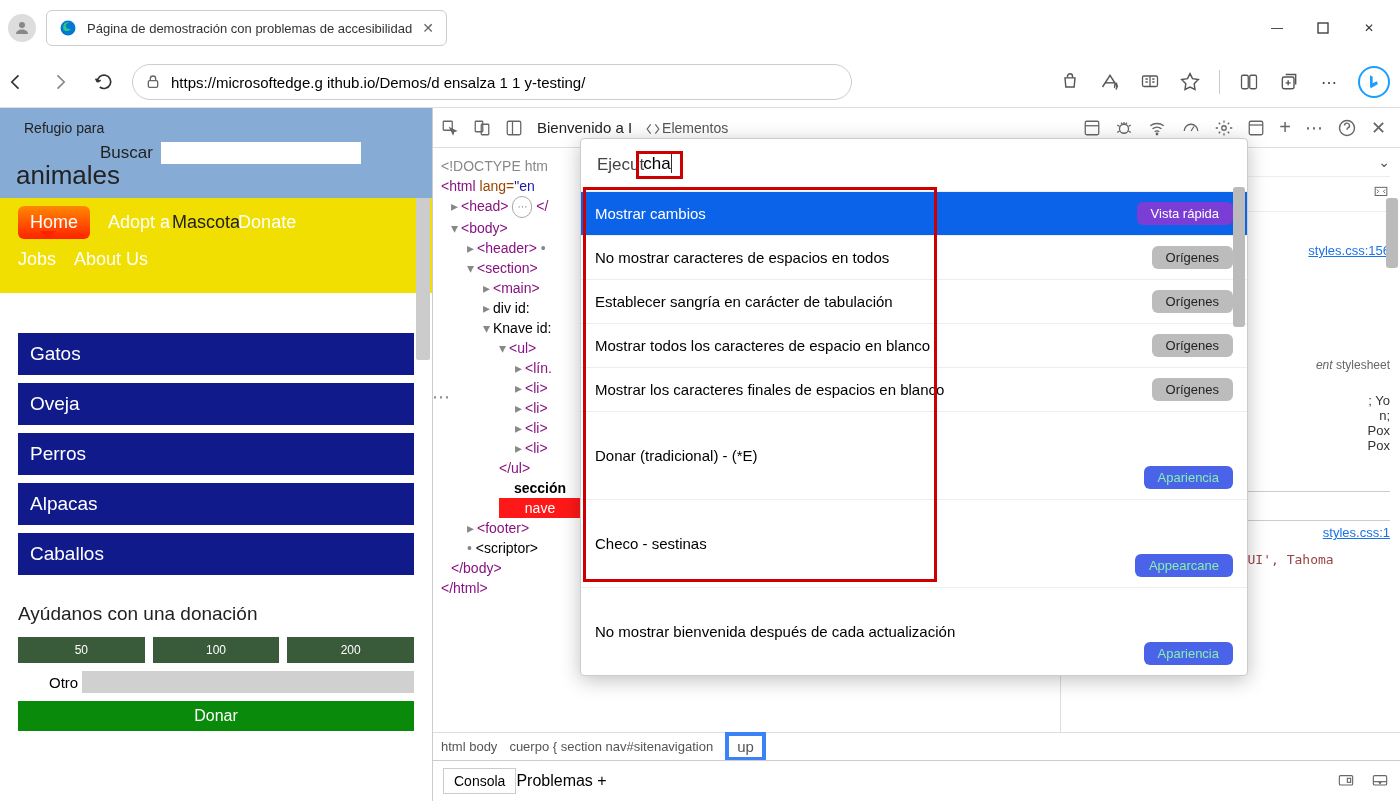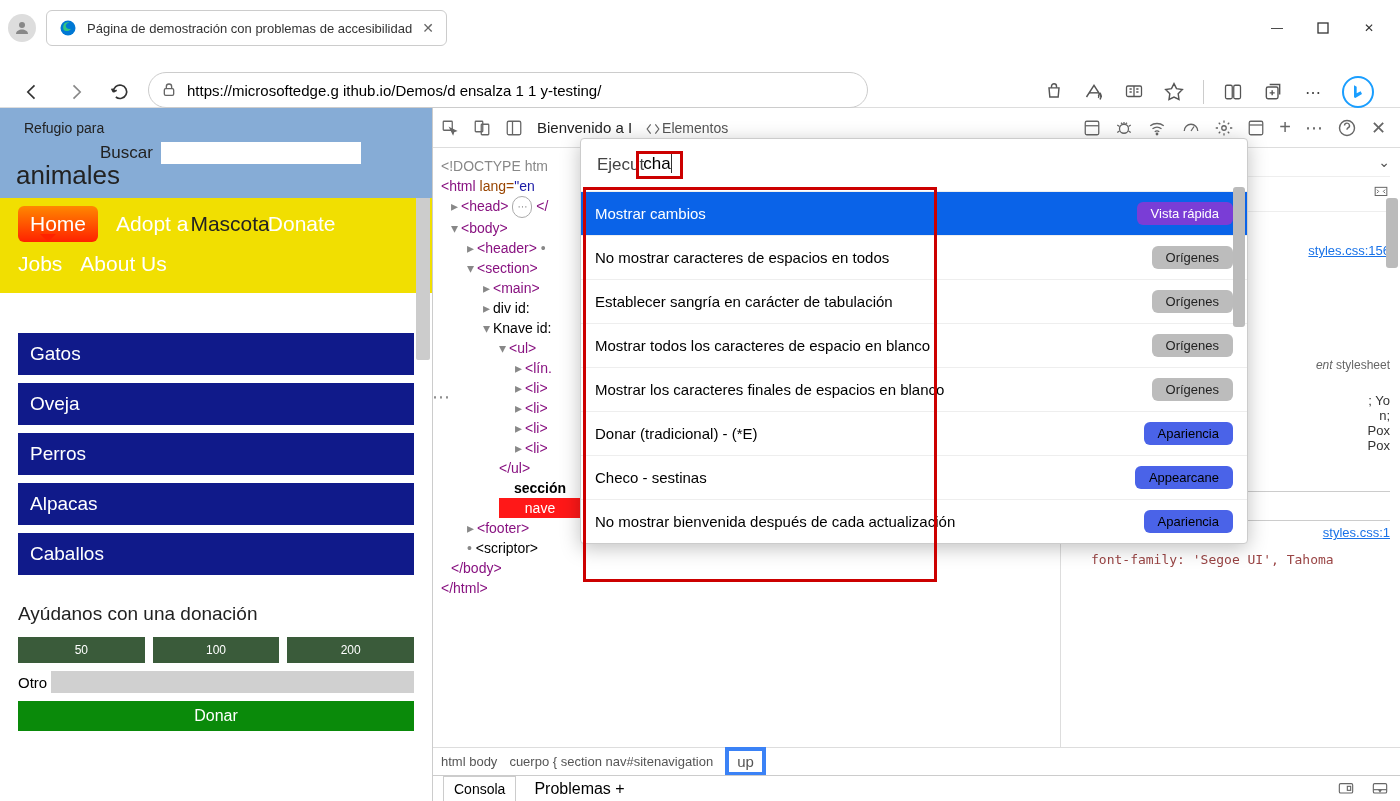--- a/index.html
+++ b/index.html
@@ -10,54 +10,54 @@
 .titlebar { height: 56px; display: flex; align-items: center; padding: 0 8px; }
 .avatar { width: 28px; height: 28px; border-radius: 50%; background: #ddd; display: flex; align-items: center; justify-content: center; margin-right: 10px; }
 .avatar svg { width: 18px; height: 18px; fill: #888; }
 .tab { background: #fff; border: 1px solid #ccc; border-radius: 6px; height: 36px; display: flex; align-items: center; padding: 0 12px; gap: 10px; min-width: 380px; }
 .tab-favicon { width: 18px; height: 18px; }
 .tab-title { font-size: 13px; color: #333; }
 .tab-close { font-size: 14px; color: #666; }
 .window-controls { margin-left: auto; display: flex; gap: 0; }
 .wc { width: 46px; height: 32px; display: flex; align-items: center; justify-content: center; font-size: 12px; color: #333; }
 
-.navbar { height: 52px; display: flex; align-items: flex-end; padding: 0 16px; gap: 12px; }
+.navbar { height: 52px; display: flex; align-items: center; padding: 0 0; gap: 12px; }
 .nav-btn { width: 32px; height: 32px; display: flex; align-items: center; justify-content: center; color: #333; }
 .addr { flex: 0 0 720px; height: 36px; border: 1px solid #ccc; border-radius: 18px; display: flex; align-items: center; padding: 0 12px; gap: 10px; font-size: 15px; }
 .addr .lock { color: #666; }
 .nav-right { margin-left: auto; display: flex; gap: 18px; align-items: center; padding-right: 10px;}
 .nav-icon { width: 22px; height: 22px; color: #444; display:flex; align-items:center; justify-content:center;}
 .bing-icon { width: 32px; height: 32px; border-radius: 50%; border:2px solid #1a9eff; display:flex;align-items:center;justify-content:center; color:#1a73e8;}
 
 
 .main { display: flex; height: calc(801px - 108px); }
 .page-view { width: 432px; position: relative; background:#fff; }
 .scrollbar-v { position: absolute; right: 2px; top: 2px; width: 14px; height: 250px; background: #ccc; border-radius: 2px; }
 
 .header-blue { background: #86acd6; padding: 6px 10px 6px 10px; height: 90px; position:relative;}
 .header-blue .refugio { font-size: 14px; color: #222; padding: 6px 0 0 14px;}
 .header-blue .buscar-row { display:flex; align-items:center; gap:8px; margin-top:6px; padding-left:90px;}
 .header-blue .buscar-lbl { font-size: 17px; color:#222; }
 .header-blue input { width: 200px; height:22px; border:none; }
 .header-blue .animales { font-size: 26px; color:#222; padding-left:6px; margin-top:-4px;}
 
 .nav-strip { background: #f1df01; height: 95px; padding: 8px 18px; }
-.nav-strip .row { display:flex; gap:18px; align-items:center; font-size:21px; color:#fff; }
+.nav-strip .row { display:flex; gap:18px; align-items:center; font-size:18px; color:#fff; }
 .home-item { background: linear-gradient(#ff8800,#ff2200); border-radius:6px; padding:6px 12px; position:relative;}
 .home-item::after { content:''; position:absolute; bottom:-8px; left:22px; border:8px solid transparent; border-top-color:#ff2200;}
 .mascota { color:#222;}
 
 .cat-list { padding: 40px 18px 12px 18px; }
 .cat-item { background: #101a8a; color:#fff; font-size:19px; padding:10px 12px; margin-bottom:8px; }
 
 .donate-block { padding: 8px 18px; }
 .donate-title { font-size:19px; color:#222; margin-bottom:12px;}
 .donate-row { display:flex; gap:8px; }
 .amt { flex:1; background:#3a5b3a; color:#fff; text-align:center; padding:6px 0; font-size:12px;}
-.otro-row { display:flex; align-items:center; margin-top:8px; gap:4px;}
+.otro-row { display:flex; align-items:center; margin-top:8px; gap:4px;margin-left:31px;}
 .otro-input { flex:1; height:22px; background:#d0d0d0; border:none;}
 .donar-btn { background:#0a8a0a; color:#fff; text-align:center; padding:6px 0; margin-top:8px; font-size:16px;}
 
 
 .devtools { flex:1; border-left:1px solid #ccc; display:flex; flex-direction:column; position:relative;}
 .dt-toolbar { height: 40px; border-bottom:1px solid #ddd; display:flex; align-items:center; padding:0 8px; gap:14px; font-size:14px; color:#555;}
 .dt-toolbar .bienvenido { font-size:15px; color:#222;}
 .dt-right-icons { margin-left:auto; display:flex; gap:14px; align-items:center; padding-right:6px;}
 .dt-body { flex:1; display:flex; position:relative;}
 .dom-panel { flex:1; padding:8px 8px; font-family: Consolas, monospace; font-size:14px; position:relative;}
@@ -69,35 +69,35 @@
 .dot-ellipsis { display:inline-block; border:1px solid #aaa; border-radius:10px; padding:0 4px; font-size:10px; color:#888; vertical-align:middle;}
 
 .side-panel { width:340px; border-left:1px solid #ddd; padding:6px 10px; font-size:14px; color:#333; position:relative;}
 .side-top { display:flex; align-items:center; gap:14px; font-size:14px; color:#555; border-bottom:1px solid #eee; padding-bottom:6px;}
 .side-link { color:#1a73e8; text-decoration:underline; font-size:13px;}
 .css-block { font-family: Consolas, monospace; font-size:13px; color:#333; margin-top:6px;}
 .heredado { border-top:1px solid #ccc; border-bottom:1px solid #ccc; padding:6px 0; margin-top:8px; font-size:14px;}
 
 .breadcrumb { height:28px; border-top:1px solid #ddd; display:flex; align-items:center; padding:0 8px; font-size:13px; color:#555; gap:12px;}
 .crumb-box { border:4px solid #3b82f6; padding:2px 8px; font-size:15px;}
-.bottom-tabs { height:26px; border-top:1px solid #ccc; display:flex; align-items:center; padding:0 10px; gap:18px; font-size:16px;}
+.bottom-tabs { height:41px; border-top:1px solid #ccc; display:flex; align-items:center; padding:0 10px; font-size:16px;}
 .consola-tab { border:1px solid #ccc; padding:4px 10px; font-size:14px;}
 .bottom-right-icons{ margin-left:auto; display:flex; gap:14px;}
 
 
 .popup { position:absolute; left:580px; top:138px; width:668px; background:#fff; border:1px solid #ccc; box-shadow:0 4px 20px rgba(0,0,0,0.25); border-radius:4px; z-index:100;}
 .popup-search { padding:12px 16px; font-size:17px; display:flex; align-items:center;}
 .popup-search .ejec { color:#444;}
 .popup-search .cha-box { border:3px solid #c00; padding:0 4px 2px 4px; margin-left:-8px; display:inline-block;}
 .popup-row { display:flex; align-items:center; justify-content:space-between; padding:10px 14px; border-top:1px solid #eee; font-size:15px;}
 .popup-row.selected { background:#0a63e8; color:#fff;}
 .badge { padding:4px 14px; border-radius:6px; font-size:13px;}
 .badge-purple { background:#7a3dd6; color:#fff;}
 .badge-gray { background:#bcbcbc; color:#222;}
-.badge-blue { background:#4a63e8; color:#000000;}
+.badge-blue { background:#4a63e8; color:#86efac;margin-top:44px;}
 .popup-scroll { position:absolute; right:2px; top:48px; width:12px; height:140px; background:#bbb; border-radius:3px;}
 .popup .red-box-list { position:absolute; left:2px; top:48px; width:354px; height:395px; border:3px solid #c00; pointer-events:none;}
 svg{display:block;}
 </style>
 </head>
 <body>
 
 <div class="browser-chrome">
   <div class="titlebar">
     <div class="avatar">

